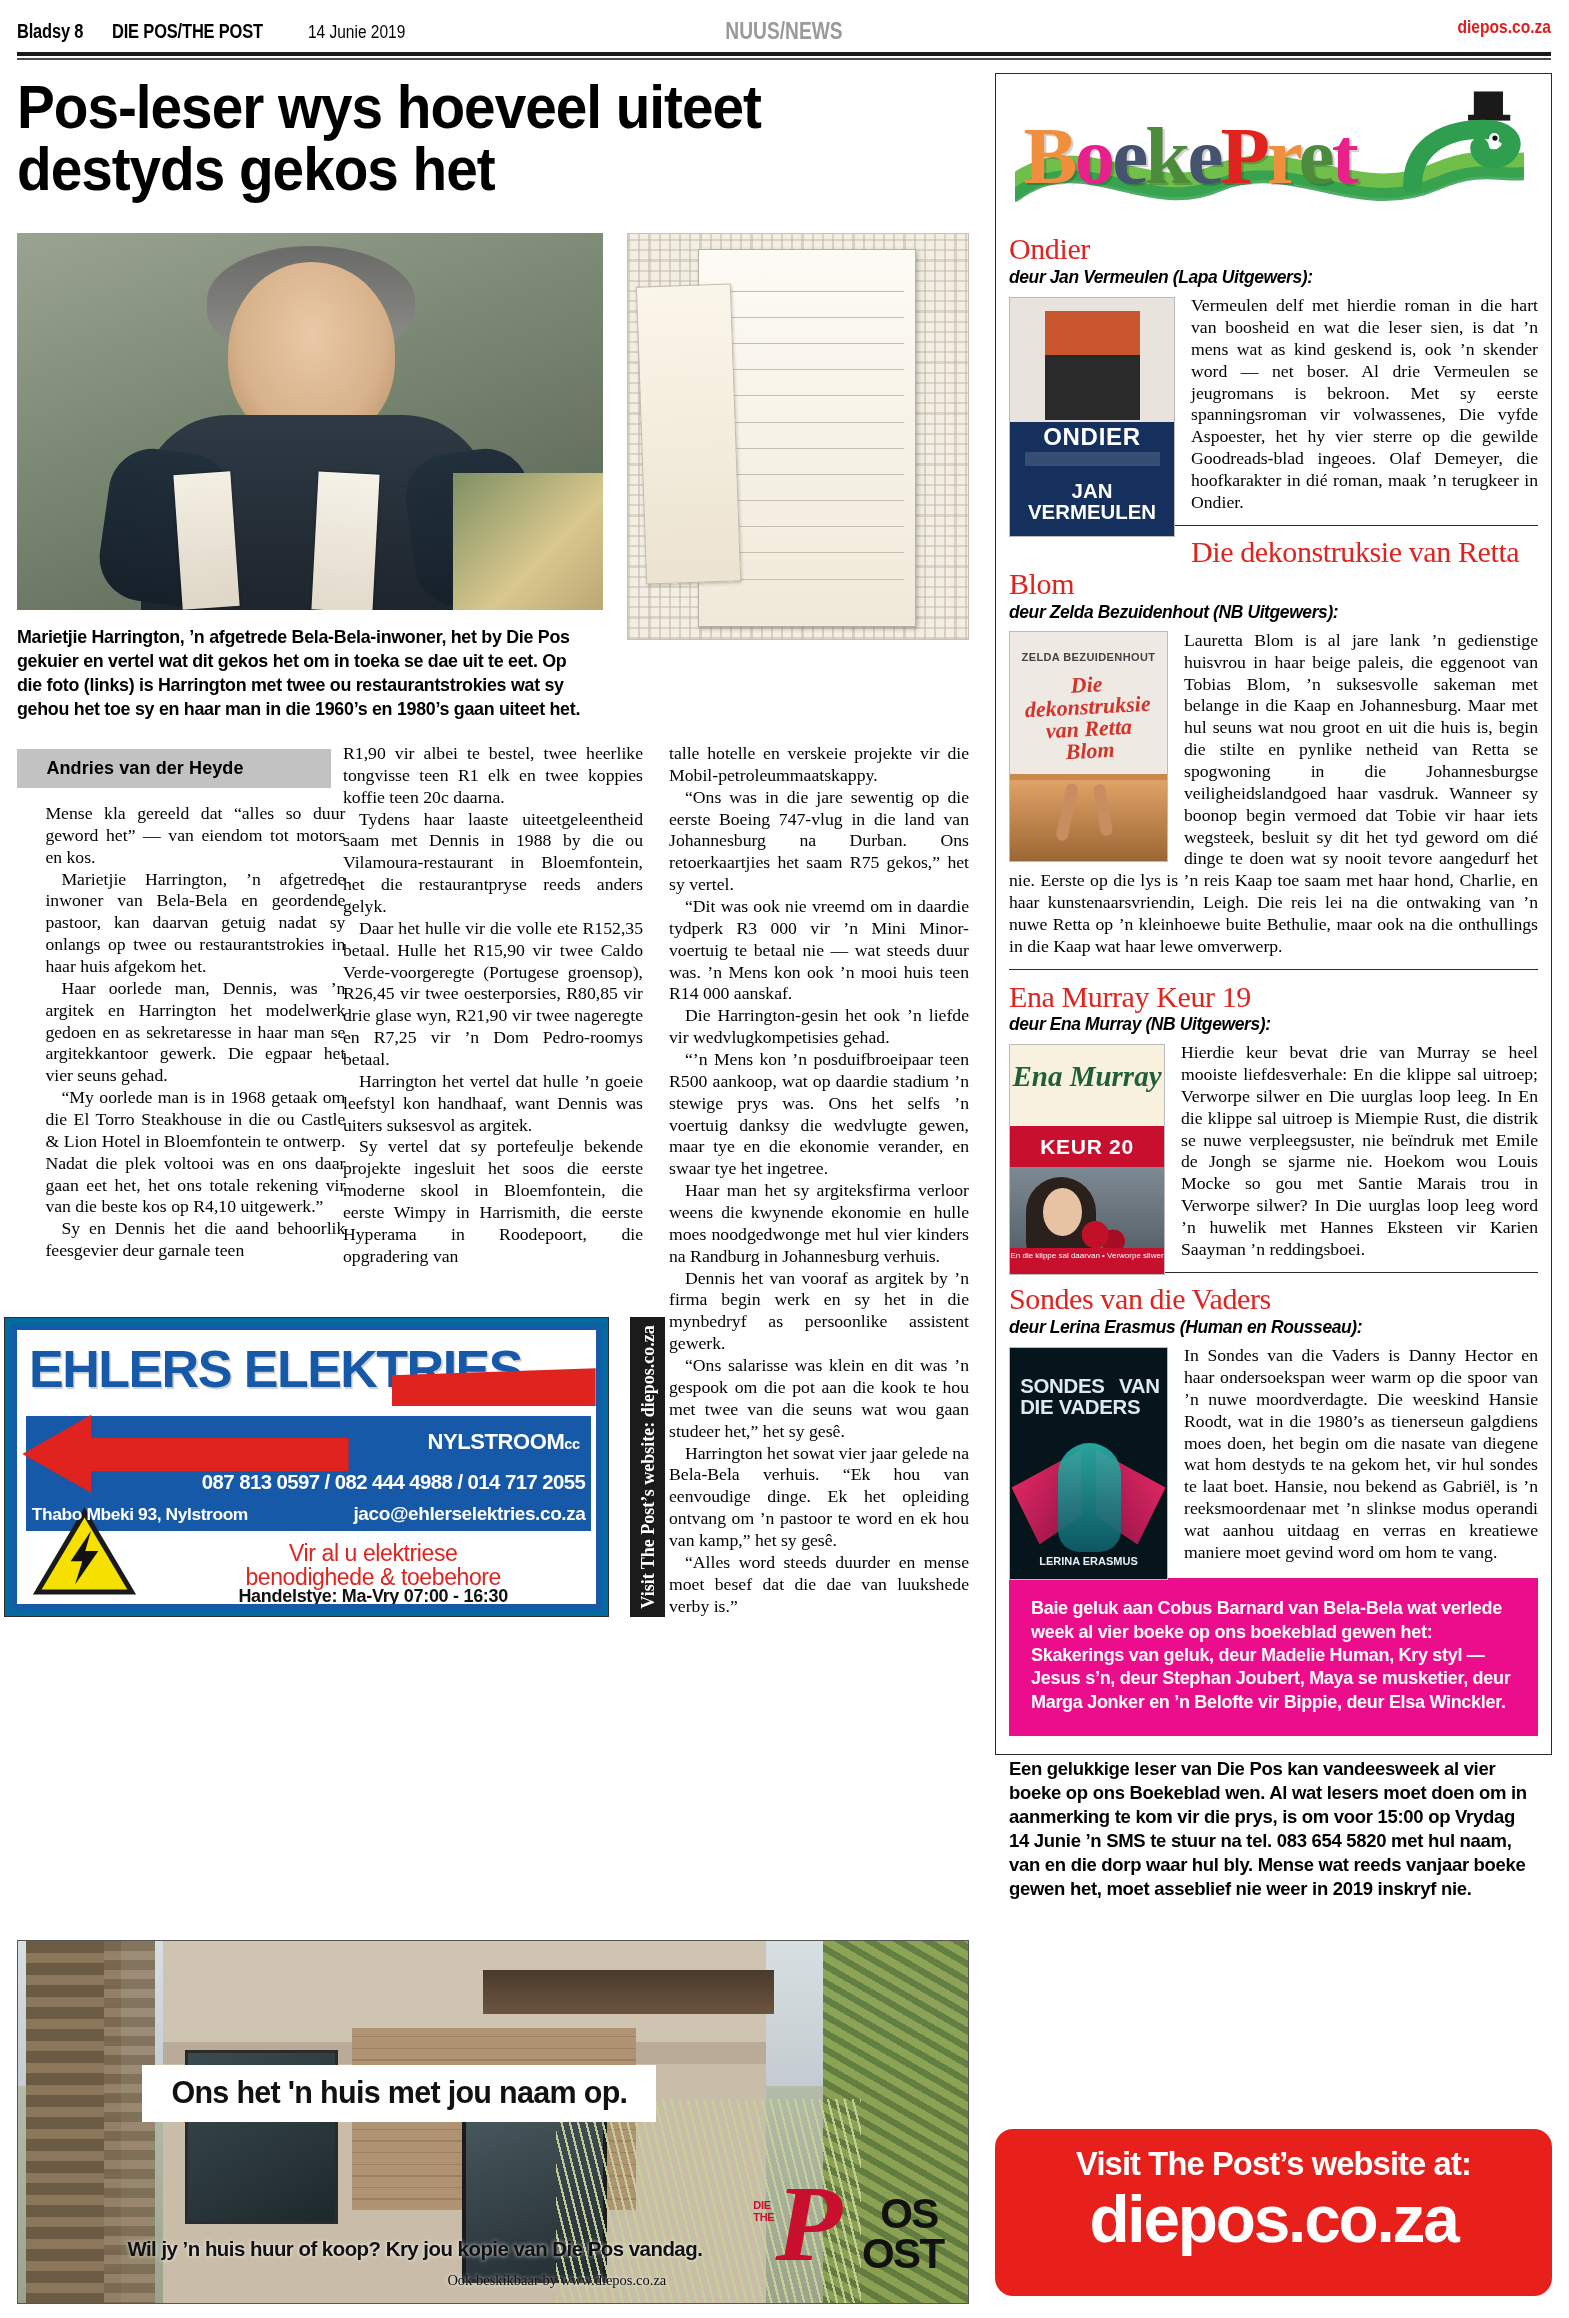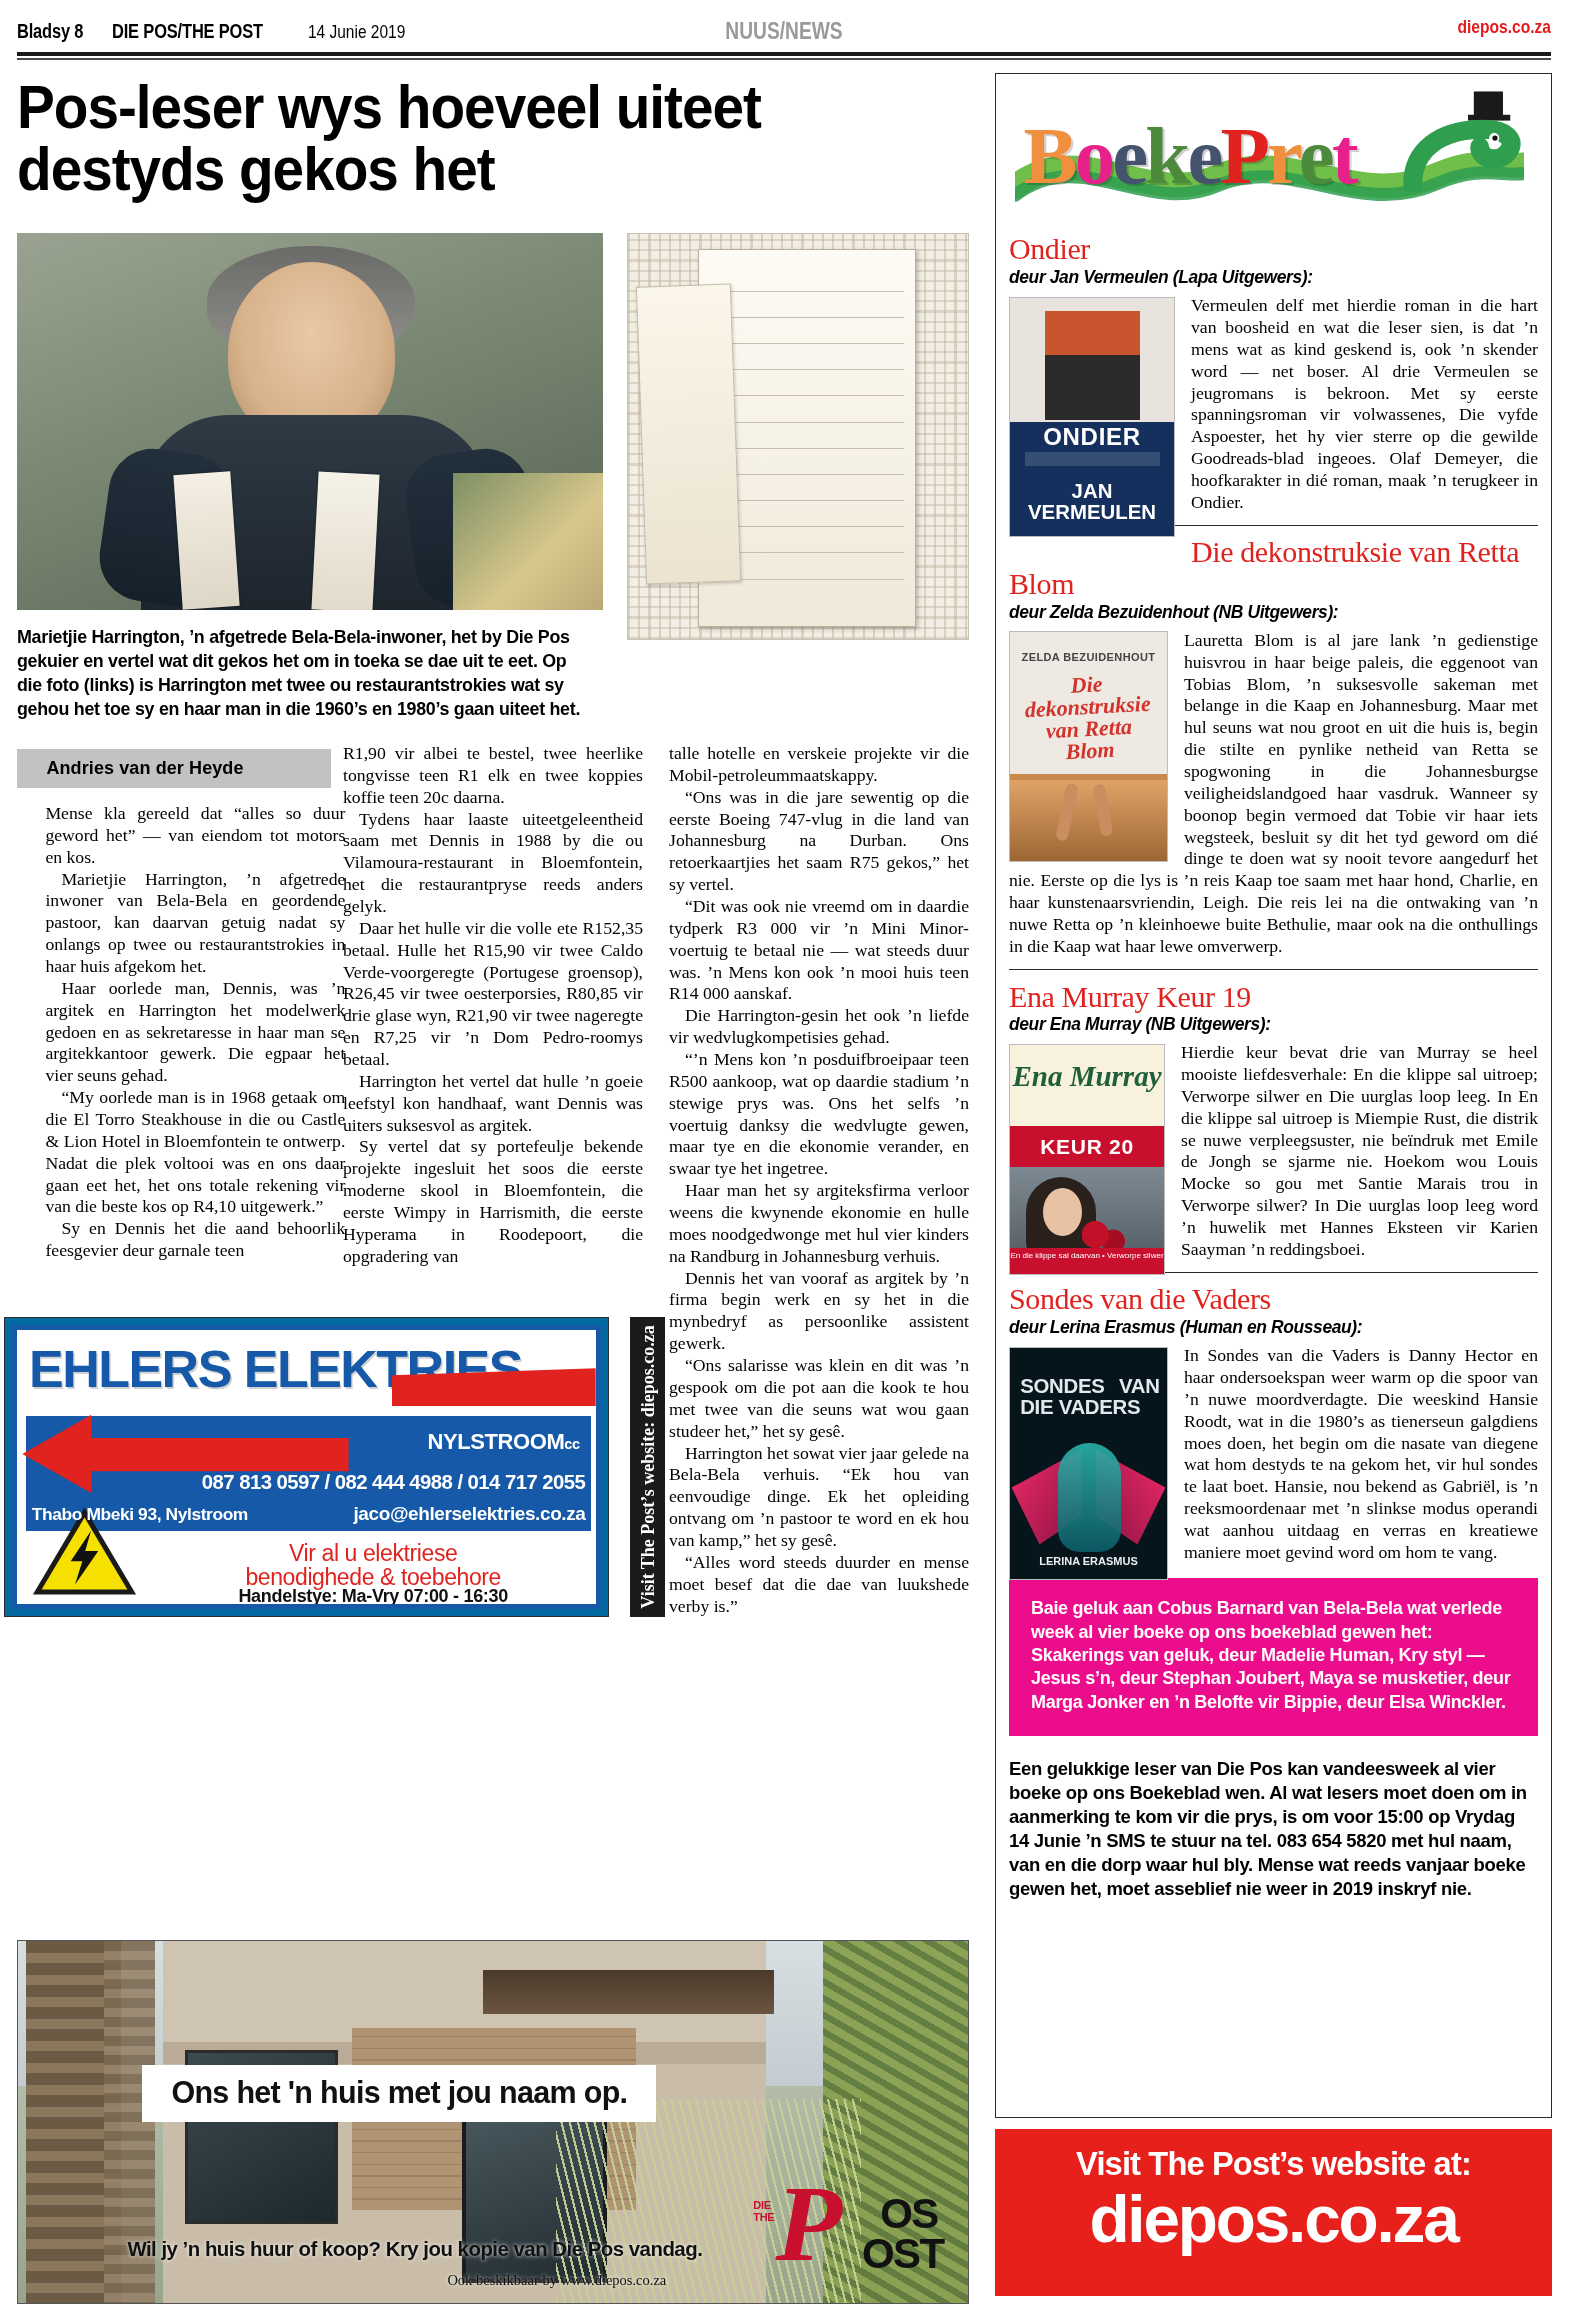--- a/index.html
+++ b/index.html
@@ -268,21 +268,21 @@
     letter-spacing:-1.5px;
   }
   .ha-logo .ost {
     position:absolute; right:-4.4px; top:55px;
     font-family:"Liberation Sans",sans-serif; font-weight:bold; font-size:42px; color:#111;
     letter-spacing:-1.5px;
   }
 
   
   .bp-box {
-    position:absolute; left:995px; top:73px; width:557px; height:2045px;
+    position:absolute; left:995px; top:73px; width:557px; height:1682px;
     border:1.5px solid #2a2a2a; background:#fff; padding:11.6px 13px;
   }
   .bp-logo { position:relative; width:100%; height:145px; margin-bottom:2.9px; }
   .bp-wave {
     position:absolute; left:5.8px; top:57px; width:509px; height:67px;
   }
   .bp-letters {
     position:absolute; left:14.5px; top:30.5px; width:100%;
     font-family:"Liberation Serif",serif; font-weight:bold; font-size:81px;
     line-height:1; letter-spacing:-2.9px; white-space:nowrap;
@@ -371,21 +371,21 @@
   }
   .promo-plain {
     margin-top:20.4px;
     font-family:"Liberation Sans",sans-serif; font-weight:bold;
     font-size:18.5px; line-height:1.30; letter-spacing:-0.3px;
   }
 
   
   .redad {
     position:absolute; left:995px; top:2129px; width:557px; height:167px;
-    background:#e8201c; color:#fff; text-align:center; padding-top:14.5px;
+    background:#e8201c; color:#fff; text-align:center; padding-top:14.5px;border-radius:18px;
   }
   .redad .l1 {
     font-family:"Liberation Sans",sans-serif; font-weight:bold; font-size:34px;
     letter-spacing:-0.9px; transform:scaleX(.96);
   }
   .redad .l2 {
     font-family:"Liberation Sans",sans-serif; font-weight:bold; font-size:67px;
     letter-spacing:-2.2px; line-height:1.08; transform:scaleX(.98);
   }
 </style>

